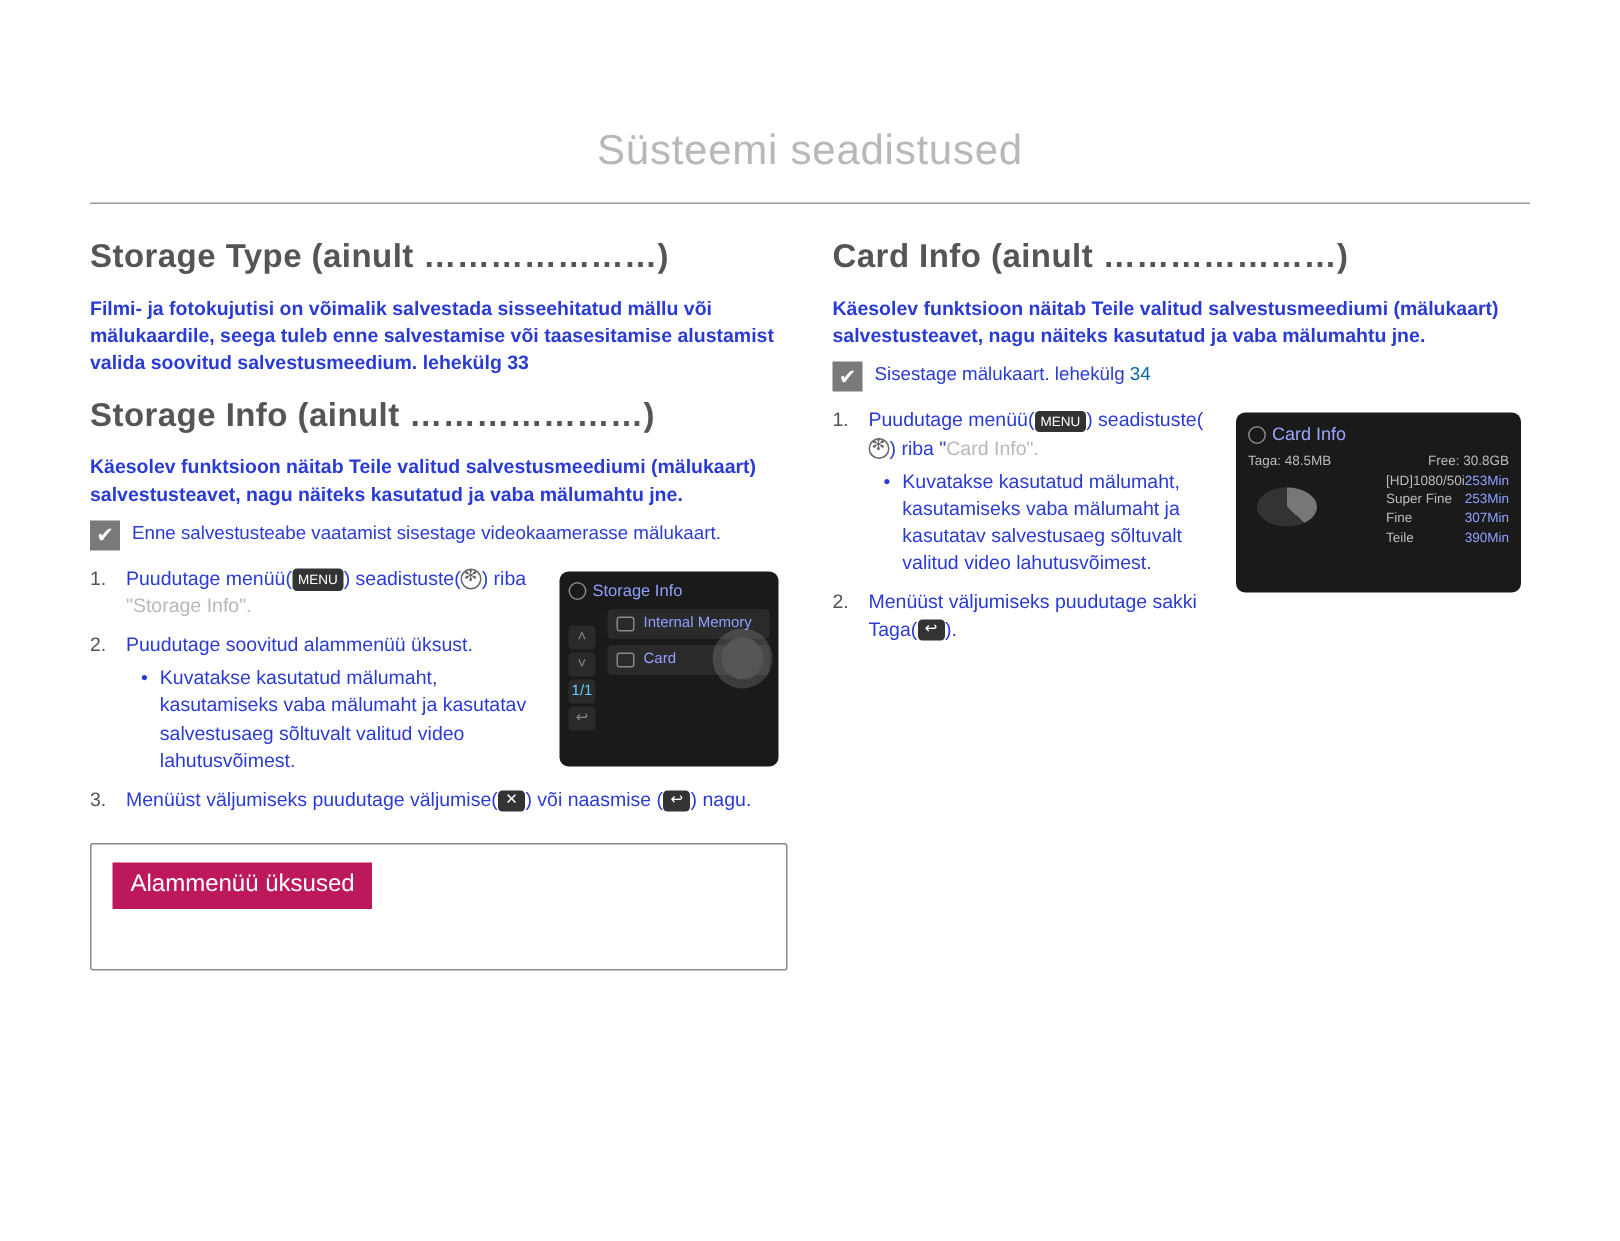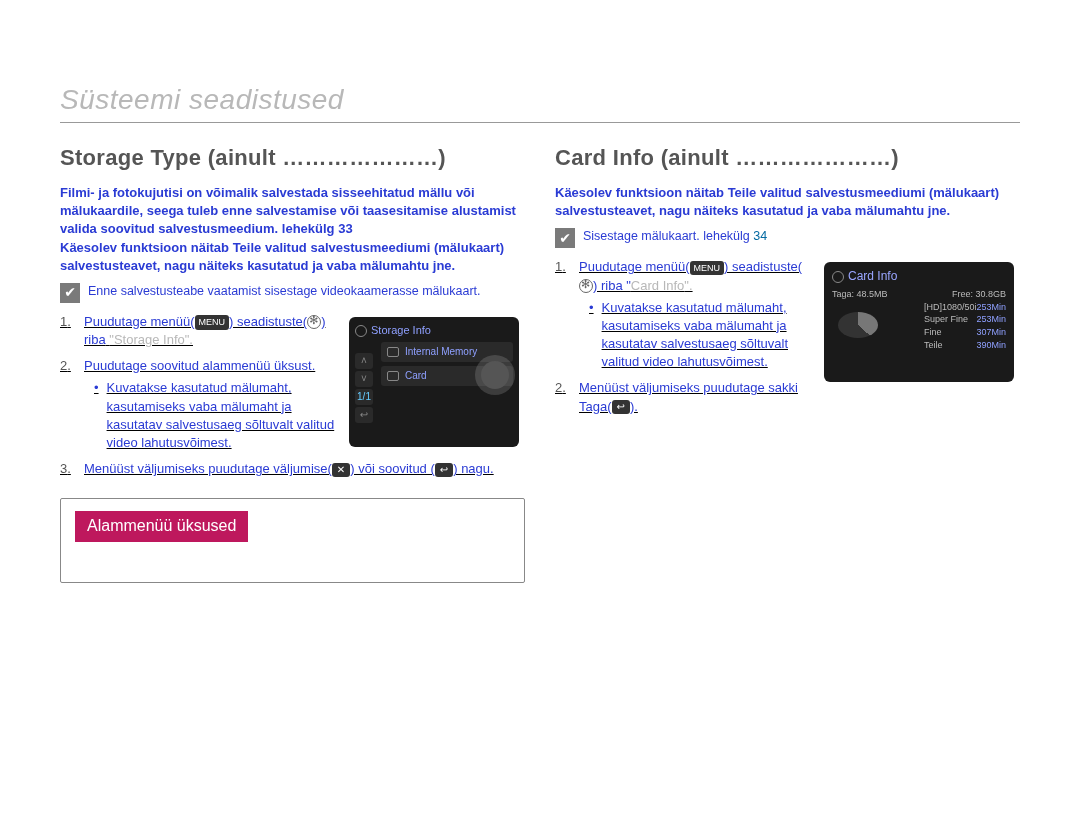--- a/index.html
+++ b/index.html
@@ -10,25 +10,24 @@
     background: #fff;
     position: relative;
     color: #000;
     font-size: 14px;
     line-height: 1.4;
   }
   .page {
     padding: 80px 60px 0 60px;
   }
   .header-area {
-    text-align: left;
+    text-align: center;
     border-bottom: 1px solid #999;
-    padding-bottom: 3px;
+    padding-bottom: 16px;
     margin-bottom: 10px;
-    font-style: italic;
   }
   .header-title {
     font-size: 28px;
     color: #b8b8b8;
     font-weight: 300;
     letter-spacing: 0.5px;
   }
   .cols {
     display: flex;
     gap: 30px;
@@ -58,21 +57,20 @@
     align-items: center; justify-content: center;
     color: #fff; font-size: 14px;
     flex-shrink: 0;
   }
   .note-text { color: #2a3bd4; font-size: 12.5px; }
   .note-text .pg { color: #0369a1; }
   ol.steps {
     list-style: none;
     counter-reset: step;
     margin-top: 8px;
-    text-decoration: underline;
   }
   ol.steps > li {
     counter-increment: step;
     display: flex;
     gap: 6px;
     margin-bottom: 8px;
     font-size: 13px;
     color: #2a3bd4;
   }
   ol.steps > li::before {
@@ -109,21 +107,21 @@
   .icon-gear::after {
     content:"✻"; position:absolute; top:-3px; left:1px; font-size:11px; color:#666;
   }
   .icon-back, .icon-x {
     display:inline-block; background:#333; color:#fff;
     font-size:10px; padding:0 5px; border-radius:3px; vertical-align:middle;
   }
   .quote { color: #b8b8b8; }
   .fig-storage {
     float: right;
-    width: 170px;
+    width: 146px;
     height: 130px;
     background: #1a1a1a;
     border-radius: 6px;
     margin: 4px 6px 8px 12px;
     color: #aaa;
     font-size: 10px;
     padding: 6px;
     position: relative;
   }
   .fig-storage-title { color:#8fa0ff; font-size:11px; }
@@ -178,20 +176,21 @@
     <div class="header-title">Süsteemi seadistused</div>
   </div>
 
   <div class="cols">
 
     <div class="col">
 
       <div class="section-h">Storage Type (ainult …………………)</div>
       <div class="body-blue">Filmi- ja fotokujutisi on võimalik salvestada sisseehitatud mällu või mälukaardile, seega tuleb enne salvestamise või taasesitamise alustamist valida soovitud salvestusmeedium.  lehekülg 33</div>
 
+      <div class="section-h">Storage Info (ainult …………………)</div>
       <div class="body-blue">Käesolev funktsioon näitab Teile valitud salvestusmeediumi (mälukaart) salvestusteavet, nagu näiteks kasutatud ja vaba mälumahtu jne.</div>
 
       <div class="note-row">
         <span class="note-check">✔</span>
         <span class="note-text">Enne salvestusteabe vaatamist sisestage videokaamerasse mälukaart.</span>
       </div>
 
       <div class="fig-storage">
         <div style="display:flex; align-items:center; gap:4px;">
           <span class="fig-card-gear"></span>
@@ -226,21 +225,21 @@
         <li>
           <div>
             <span>Puudutage soovitud alammenüü üksust.</span>
             <div class="sub-bullet">
               <span>Kuvatakse kasutatud mälumaht, kasutamiseks vaba mälumaht ja kasutatav salvestusaeg sõltuvalt valitud video lahutusvõimest.</span>
             </div>
           </div>
         </li>
         <li>
           <div>
-            <span>Menüüst väljumiseks puudutage väljumise(</span><span class="icon-x">✕</span><span>) või soovitud (</span><span class="icon-back">↩</span><span>) nagu.</span>
+            <span>Menüüst väljumiseks puudutage väljumise(</span><span class="icon-x">✕</span><span>) või naasmise (</span><span class="icon-back">↩</span><span>) nagu.</span>
           </div>
         </li>
       </ol>
 
       <div class="clear"></div>
 
       <div class="box">
         <span class="box-head">Alammenüü üksused</span>
       </div>
 

